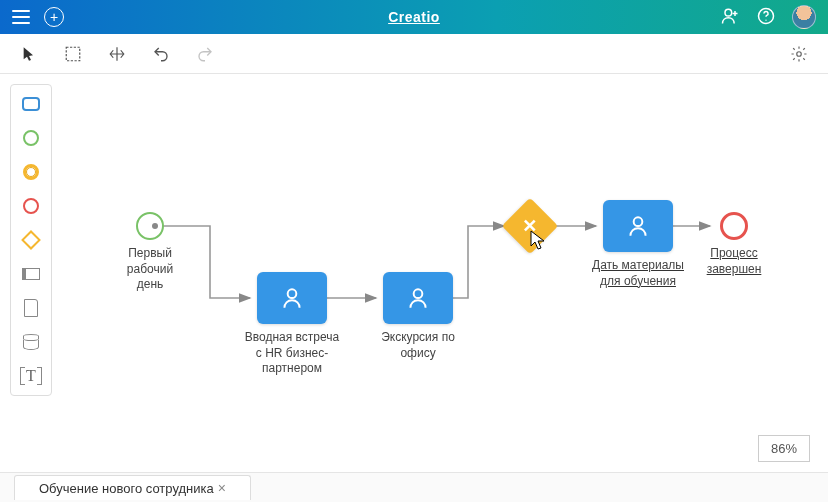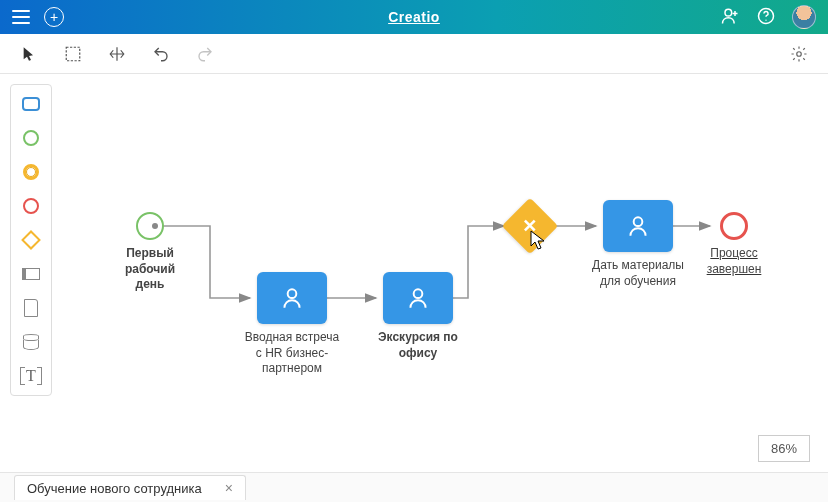--- a/index.html
+++ b/index.html
@@ -48,21 +48,21 @@
 .task { width: 70px; height: 52px; background: #3596e6; border-radius: 6px; display: flex; align-items: center; justify-content: center; box-shadow: 0 1px 3px rgba(0,0,0,0.15); }
 .gateway { width: 40px; height: 40px; background: #f5b72f; transform: rotate(45deg); border-radius: 4px; box-shadow: 0 1px 3px rgba(0,0,0,0.15); display: flex; align-items: center; justify-content: center; }
 .gateway-x { transform: rotate(-45deg); color: #fff; font-size: 18px; font-weight: bold; }
 .conn-dot { position: absolute; width: 6px; height: 6px; background: #888; border-radius: 50%; }
 
 .cursor { position: absolute; width: 16px; height: 20px; z-index: 50; }
 
 .zoom { position: absolute; right: 18px; bottom: 10px; border: 1px solid #ccc; background: #fff; padding: 5px 12px; font-size: 13px; color: #555; }
 
 .footer { height: 30px; border-top: 1px solid #e5e5e5; display: flex; align-items: center; padding: 0 14px; background: #fafafa; }
-.tab { display: flex; align-items: center; gap: 23px; font-size: 13px; color: #333; padding: 4px 12px; background: #fff; border: 1px solid #ddd; border-bottom: none; border-radius: 3px 3px 0 0; }
+.tab { display: flex; align-items: center; gap: 4px; font-size: 13px; color: #333; padding: 4px 24px; background: #fff; border: 1px solid #ddd; border-bottom: none; border-radius: 3px 3px 0 0; }
 .tab-close { color: #888; cursor: pointer; font-size: 14px; }
 </style>
 </head>
 <body>
 
 <div class="header">
   <div class="header-left">
     <div class="hamburger-icon">
         <span></span>
         <span></span>
@@ -172,40 +172,40 @@
 
       <path d="M326 224 L376 224" stroke="#999" stroke-width="1.6" fill="none" marker-end="url(#arrow)"></path>
 
       <path d="M452 224 L468 224 L468 152 L504 152" stroke="#999" stroke-width="1.6" fill="none" marker-end="url(#arrow)"></path>
 
       <path d="M554 152 L596 152" stroke="#999" stroke-width="1.6" fill="none" marker-end="url(#arrow)"></path>
 
       <path d="M672 152 L710 152" stroke="#999" stroke-width="1.6" fill="none" marker-end="url(#arrow)"></path>
     </svg>
 
-    <div class="node" style="left:110px; top:138px; width:80px;font-weight:bold;">
+    <div class="node" style="left:110px; top:138px; width:80px;">
       <div class="start-event" style="margin:0 auto"></div>
       <div class="node-label" style="white-space:pre-line">Первый рабочий
 день</div>
     </div>
     <div class="conn-dot" style="left:152px; top:149px;"></div>
 
     <div class="node" style="left:222px; top:198px; width:140px;">
       <div class="task" style="margin:0 auto">
         <svg width="26" height="26" viewBox="0 0 24 24" fill="none" stroke="#fff" stroke-width="1.8">
             <circle cx="12" cy="8" r="4"></circle>
             <path d="M5 21c0-4 3-7 7-7s7 3 7 7"></path>
           </svg>
       </div>
       <div class="node-label" style="white-space:pre-line">Вводная встреча
 с HR бизнес-
 партнером</div>
     </div>
 
-    <div class="node" style="left:348px; top:198px; width:140px;font-weight:bold;">
+    <div class="node" style="left:348px; top:198px; width:140px;">
       <div class="task" style="margin:0 auto">
         <svg width="26" height="26" viewBox="0 0 24 24" fill="none" stroke="#fff" stroke-width="1.8">
             <circle cx="12" cy="8" r="4"></circle>
             <path d="M5 21c0-4 3-7 7-7s7 3 7 7"></path>
           </svg>
       </div>
       <div class="node-label" style="white-space:pre-line">Экскурсия по
 офису</div>
     </div>
 
@@ -214,21 +214,21 @@
           <div class="gateway-x">✕</div>
         </div>
     </div>
 
     <div class="cursor" style="left:530px; top:156px;">
       <svg width="16" height="20" viewBox="0 0 16 20">
           <path d="M1 1l0 15 4-4 3 7 3-1-3-7 6 0z" fill="#fff" stroke="#000" stroke-width="1"></path>
         </svg>
     </div>
 
-    <div class="node" style="left:568px; top:126px; width:140px;">
+    <div class="node" style="left:568px; top:126px; width:140px;text-decoration:underline;">
       <div class="task" style="margin:0 auto">
         <svg width="26" height="26" viewBox="0 0 24 24" fill="none" stroke="#fff" stroke-width="1.8">
             <circle cx="12" cy="8" r="4"></circle>
             <path d="M5 21c0-4 3-7 7-7s7 3 7 7"></path>
           </svg>
       </div>
       <div class="node-label" style="white-space:pre-line">Дать материалы
 для обучения</div>
     </div>
 

